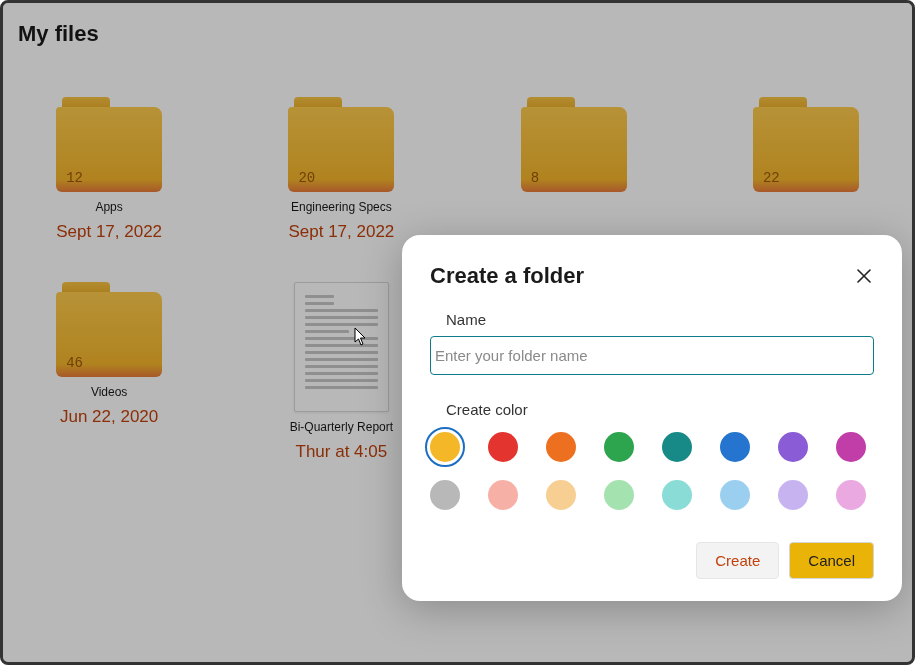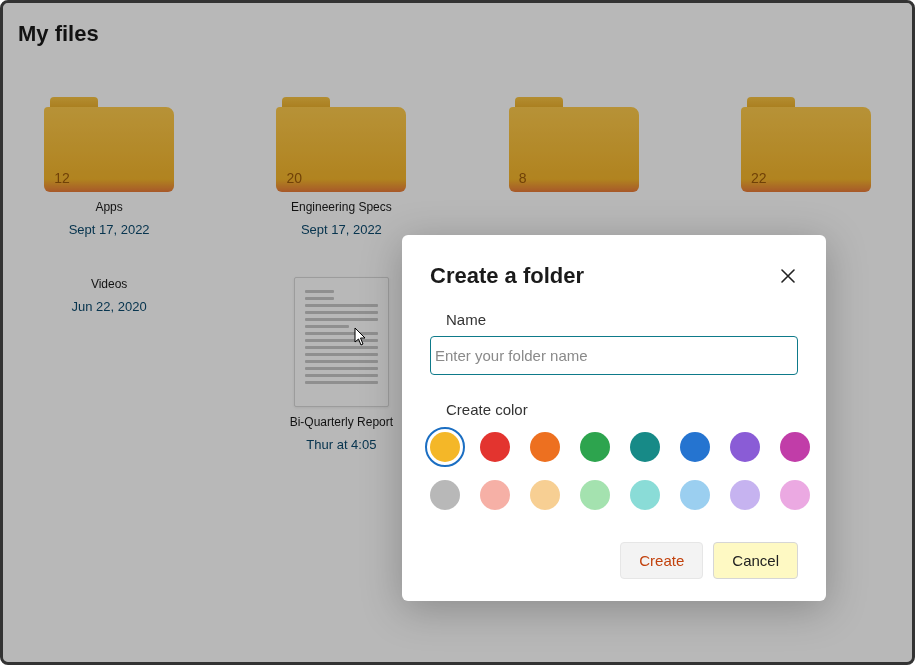--- a/index.html
+++ b/index.html
@@ -25,23 +25,24 @@
       gap: 40px 60px;
       padding: 50px 20px 20px 20px;
     }
     .file-item {
       display: flex;
       flex-direction: column;
       align-items: center;
       gap: 8px;
     }
     .folder-icon {
-      width: 130px;
+      width: 106px;
       height: 95px;
       position: relative;
+      font-family: Liberation Mono, monospace;
     }
     .folder-tab {
       position: absolute;
       top: 0; left: 6px;
       width: 48px; height: 15px;
       background: linear-gradient(180deg,#f8c444,#e8a823);
       border-radius: 4px 4px 0 0;
     }
     .folder-body {
       position: absolute;
@@ -71,37 +72,37 @@
     .file-name {
       font-size: 12px;
       color: #1a1a1a;
       text-align: center;
       white-space: nowrap;
       overflow: hidden;
       text-overflow: ellipsis;
       max-width: 180px;
     }
     .file-date {
-      font-size: 13px;
-      color: #0c4a6e;
+      font-size: 17px;
+      color: #c2410c;
       text-align: center;
     }
     .overlay {
       position: absolute;
       inset: 0;
       background: rgba(0,0,0,.28);
       z-index: 5;
     }
     .dialog {
       position: absolute;
       left: 399px;
       top: 232px;
-      width: 424px;
+      width: 500px;
       background: #fff;
-      border-radius: 6px;
+      border-radius: 18px;
       box-shadow: 0 8px 40px rgba(0,0,0,.25);
       padding: 28px 28px 22px 28px;
       z-index: 10;
     }
     .dialog-header {
       display: flex;
       justify-content: space-between;
       align-items: center;
       margin-bottom: 22px;
     }
@@ -159,21 +160,21 @@
       display: flex;
       justify-content: flex-end;
       gap: 10px;
     }
     .btn {
       padding: 9px 18px;
       font-size: 15px;
       border-radius: 4px;
       cursor: pointer;
       border: 1px solid #d6d6d6;
-      background: #fef9c3;
+      background: #eab308;
       color: #222;
     }
     .btn.primary {
       background: #f3f3f3;
       color: #c2410c;
       border-color: #e6e6e6;
     }
     .cursor-arrow {
       position: absolute;
       width: 14px; height: 20px;
@@ -217,20 +218,25 @@
     <div class="file-item">
       <div class="folder-icon">
         <div class="folder-tab"></div>
         <div class="folder-body"></div>
         <div class="folder-count">22</div>
       </div>
       <div class="file-name"></div>
       <div class="file-date"></div>
     </div>
     <div class="file-item">
+      <div class="folder-icon">
+        <div class="folder-tab"></div>
+        <div class="folder-body"></div>
+        <div class="folder-count">46</div>
+      </div>
       <div class="file-name">Videos</div>
       <div class="file-date">Jun 22, 2020</div>
     </div>
     <div class="file-item">
       <div class="doc-icon">
         <div class="doc-line short"></div>
         <div class="doc-line short"></div>
         <div class="doc-line"></div>
         <div class="doc-line"></div>
         <div class="doc-line"></div>

